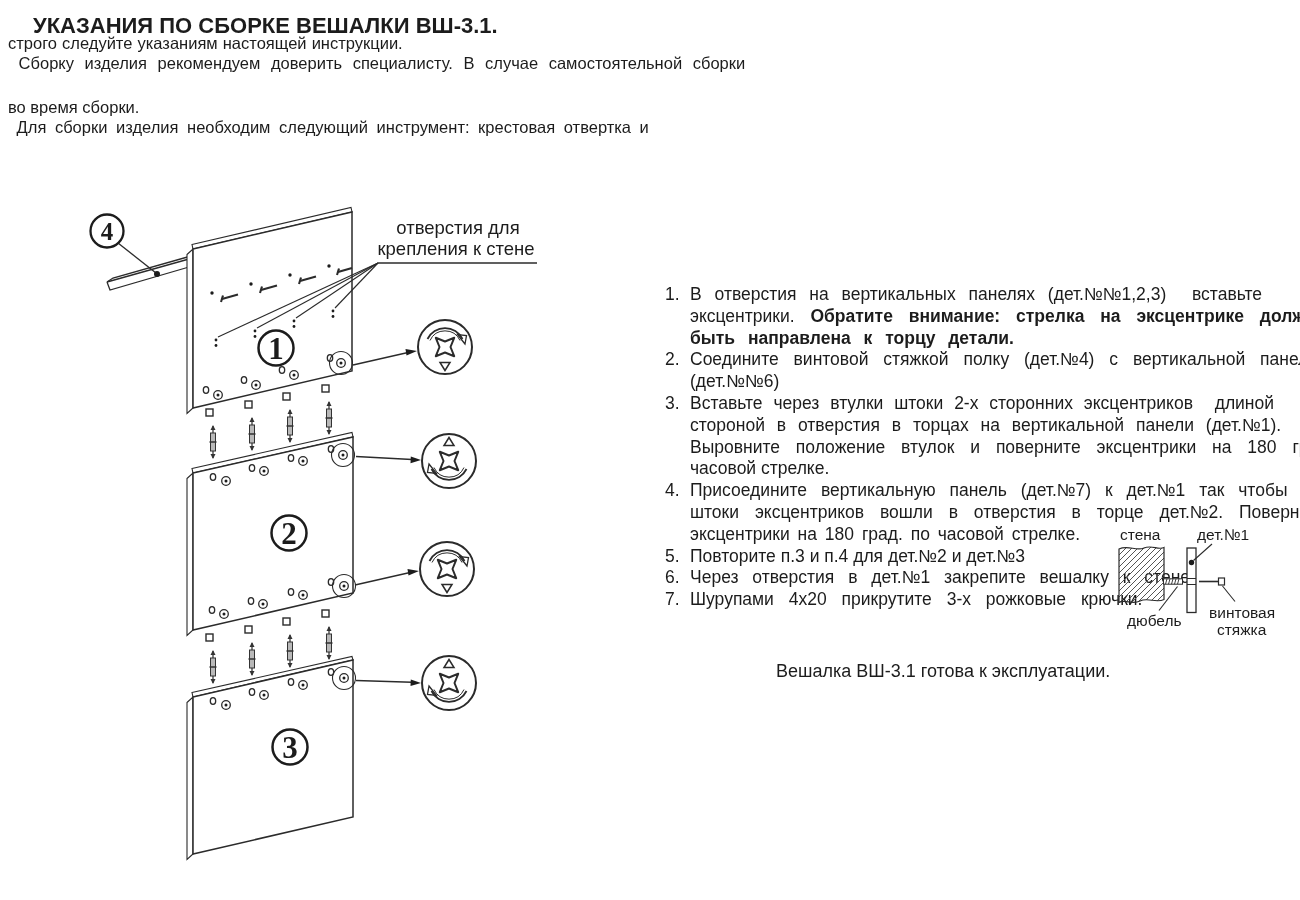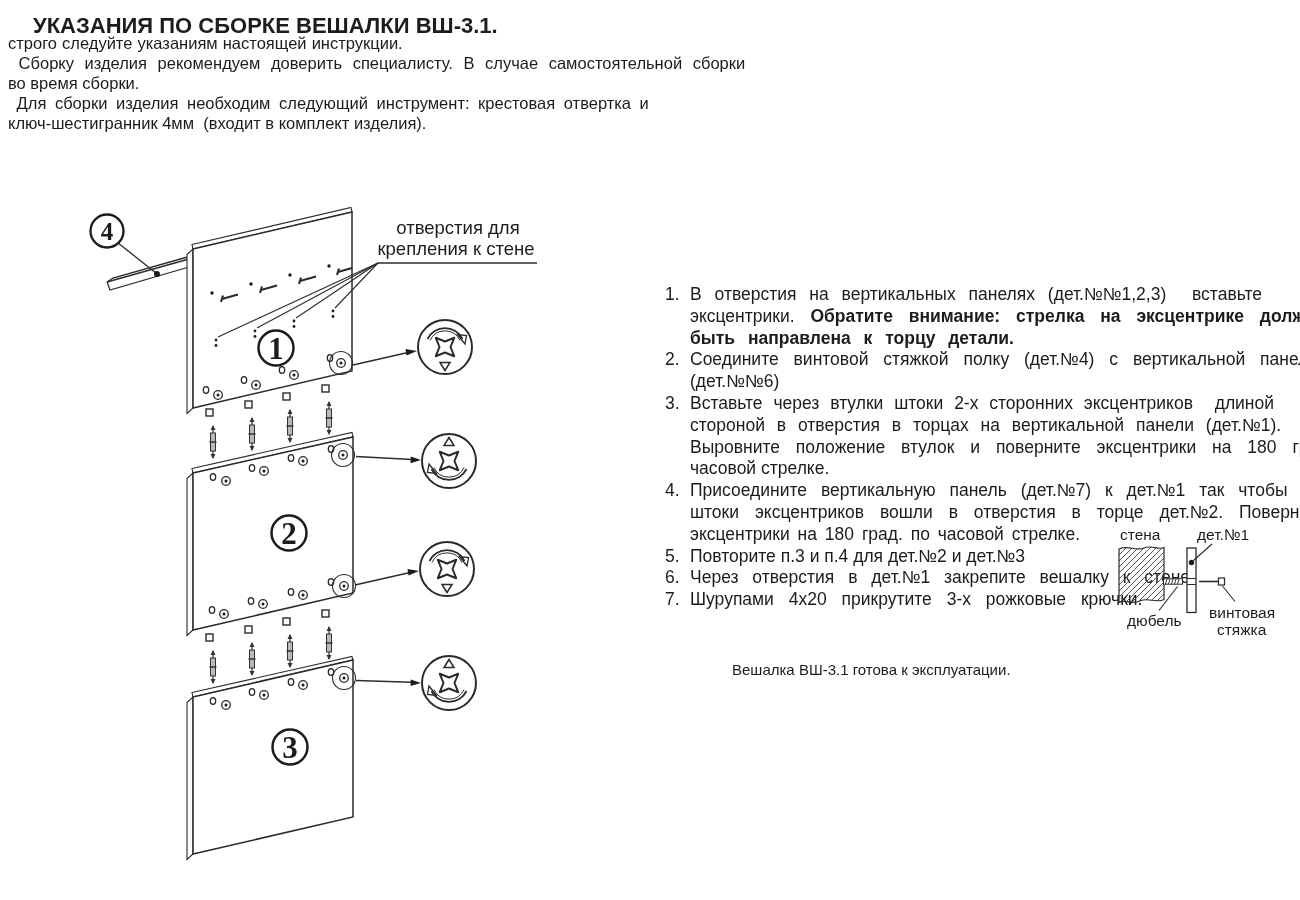--- a/index.html
+++ b/index.html
@@ -12,38 +12,37 @@
   
   #doc-title{left:33px;top:13px;font-size:22px;font-weight:bold;white-space:pre;}
   #intro{left:8px;top:32.5px;font-size:16.5px;line-height:20px;}
   #intro .h-line{white-space:pre;}
   
   #instructions{left:665px;top:284px;font-size:17.5px;line-height:21.8px;width:660px;}
   .i-line{position:relative;padding-left:25px;white-space:pre;}
   .i-num{position:absolute;left:0;top:0;}
   .bold{font-weight:bold;}
   
-  #footer-note{left:732px;top:661px;font-size:15px;white-space:pre;}
+  #footer-note{left:776px;top:661px;font-size:18px;white-space:pre;}
   
   svg{position:absolute;left:0;top:0;z-index:2;pointer-events:none;}
   .text-layer{position:absolute;inset:0;z-index:1;}
   text{fill:#1c1c1c;stroke:none;font-family:"Liberation Sans",sans-serif;}
   .serifnum{font-family:"Liberation Serif",serif;font-weight:bold;}
 </style>
 </head>
 <body>
 
 <div class="text-layer">
   <div class="abs" id="doc-title">УКАЗАНИЯ ПО СБОРКЕ ВЕШАЛКИ ВШ-3.1.</div>
   <div class="abs" id="intro">
       <div class="h-line" style="word-spacing: 0.5px;">строго следуйте указаниям настоящей инструкции.</div>
       <div class="h-line" style="word-spacing: 6px;"> Сборку изделия рекомендуем доверить специалисту. В случае самостоятельной сборки</div>
-      <div class="h-line" style="word-spacing: 0px;">во время сборки.</div>
+      <div class="h-line" style="word-spacing: 0px; margin-top: 24px;">во время сборки.</div>
       <div class="h-line" style="word-spacing: 4px;"> Для сборки изделия необходим следующий инструмент: крестовая отвертка и</div>
-      <div class="h-line" style="word-spacing: 0px;">ключ-шестигранник 4мм  (входит в комплект изделия).</div>
     </div>
   <div class="abs" id="instructions">
       <div class="i-line" style="word-spacing: 8px;"><span class="i-num">1.</span><span>В отверстия на вертикальных панелях (дет.№№1,2,3)  вставьте</span></div>
       <div class="i-line" style="word-spacing: 11px;"><span>эксцентрики. </span><span class="bold">Обратите внимание: стрелка на эксцентрике должна</span></div>
       <div class="i-line" style="word-spacing: 8px;"><span class="bold">быть направлена к торцу детали.</span></div>
       <div class="i-line" style="word-spacing: 10px;"><span class="i-num">2.</span><span>Соедините винтовой стяжкой полку (дет.№4) с вертикальной панелью</span></div>
       <div class="i-line" style="word-spacing: 0px;"><span>(дет.№№6)</span></div>
       <div class="i-line" style="word-spacing: 6px;"><span class="i-num">3.</span><span>Вставьте через втулки штоки 2-х сторонних эксцентриков  длиной</span></div>
       <div class="i-line" style="word-spacing: 7px;"><span>стороной в отверстия в торцах на вертикальной панели (дет.№1).</span></div>
       <div class="i-line" style="word-spacing: 11px;"><span>Выровните положение втулок и поверните эксцентрики на 180 град. по</span></div>

